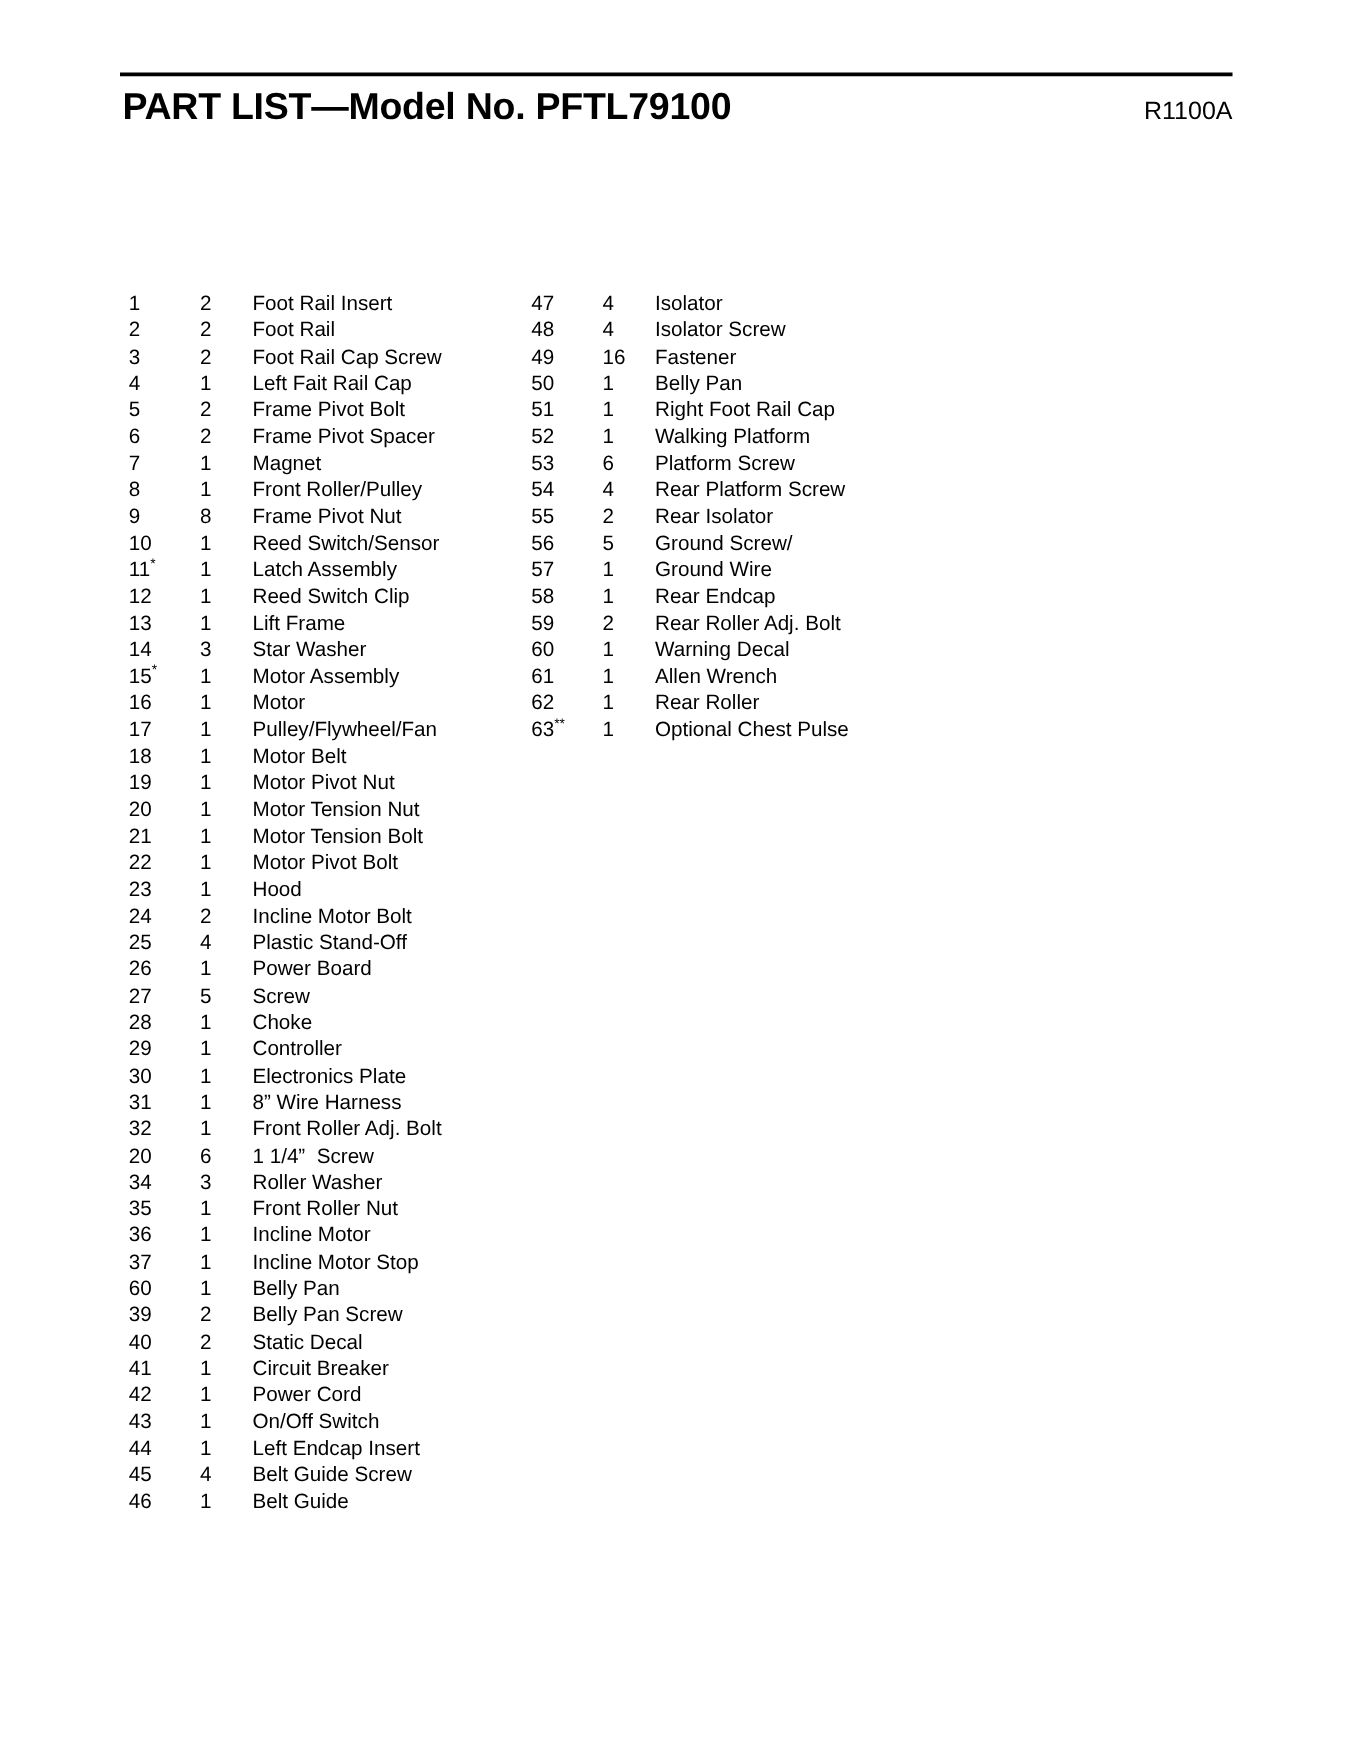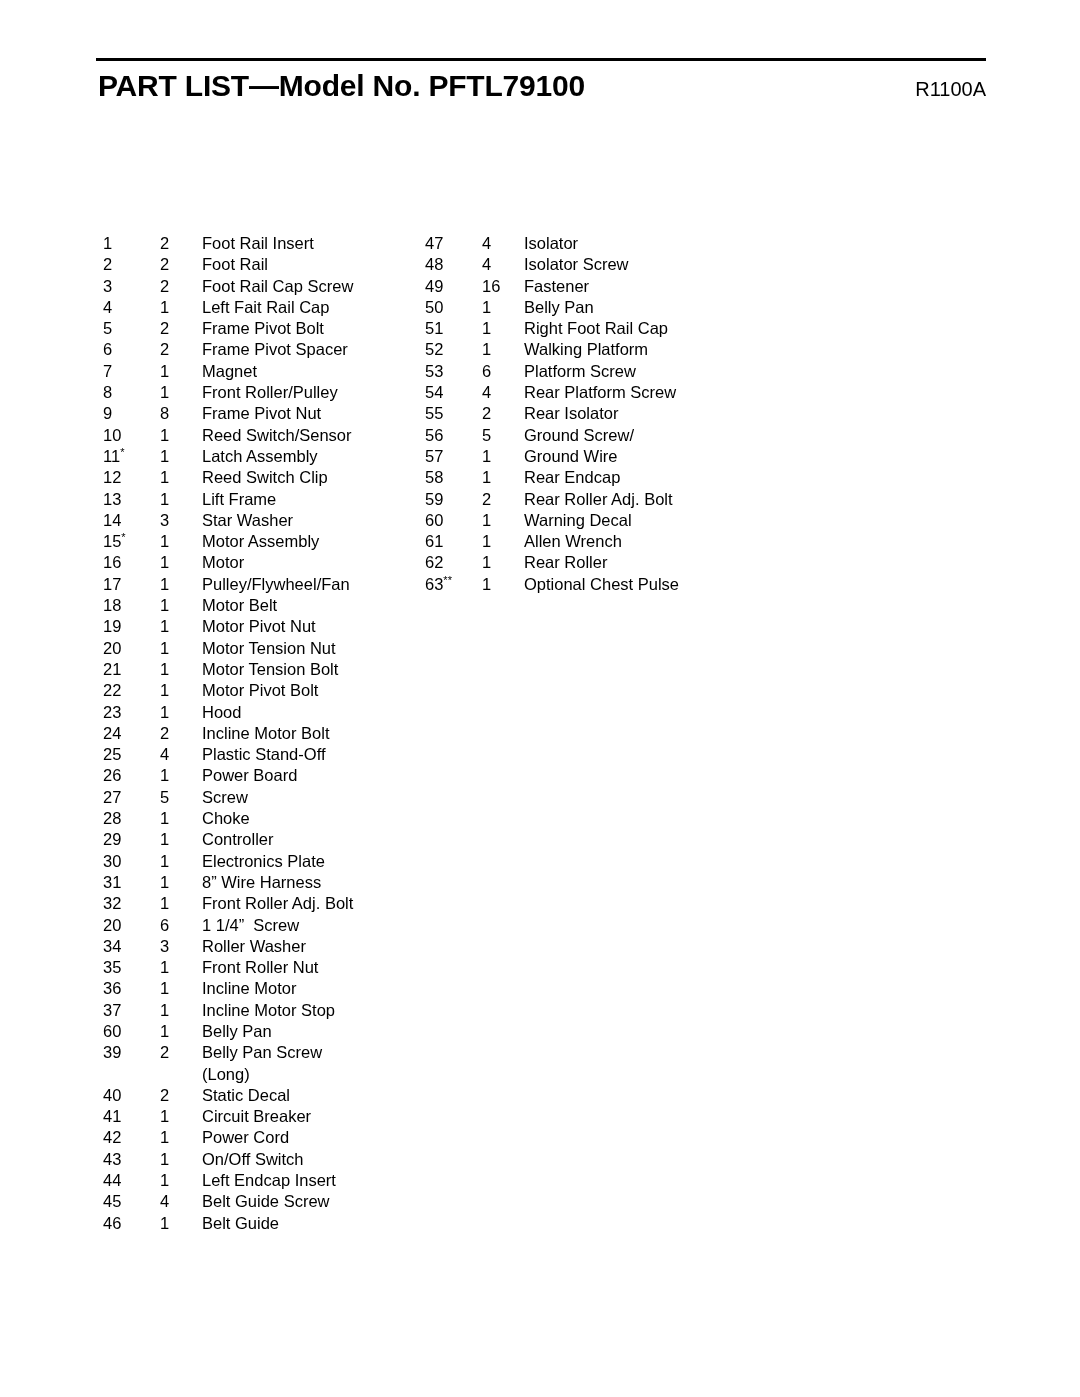--- a/index.html
+++ b/index.html
@@ -307,23 +307,20 @@
         <div class="row">
           <span class="num">60</span>
           <span class="qty">1</span>
           <span class="desc">Belly Pan</span>
         </div>
         <div class="row">
           <span class="num">39</span>
           <span class="qty">2</span>
           <span class="desc">Belly Pan Screw</span>
         </div>
-        <div class="row cont">
-          <span class="desc">(Long)</span>
-        </div>
         <div class="row">
           <span class="num">40</span>
           <span class="qty">2</span>
           <span class="desc">Static Decal</span>
         </div>
         <div class="row">
           <span class="num">41</span>
           <span class="qty">1</span>
           <span class="desc">Circuit Breaker</span>
         </div>

